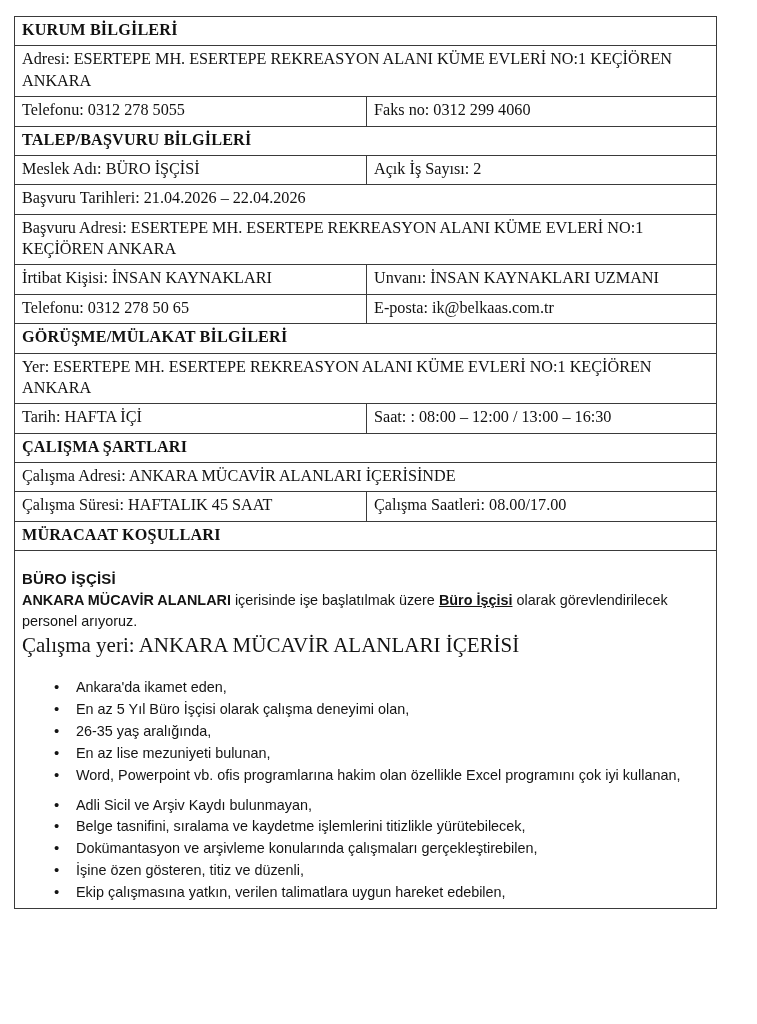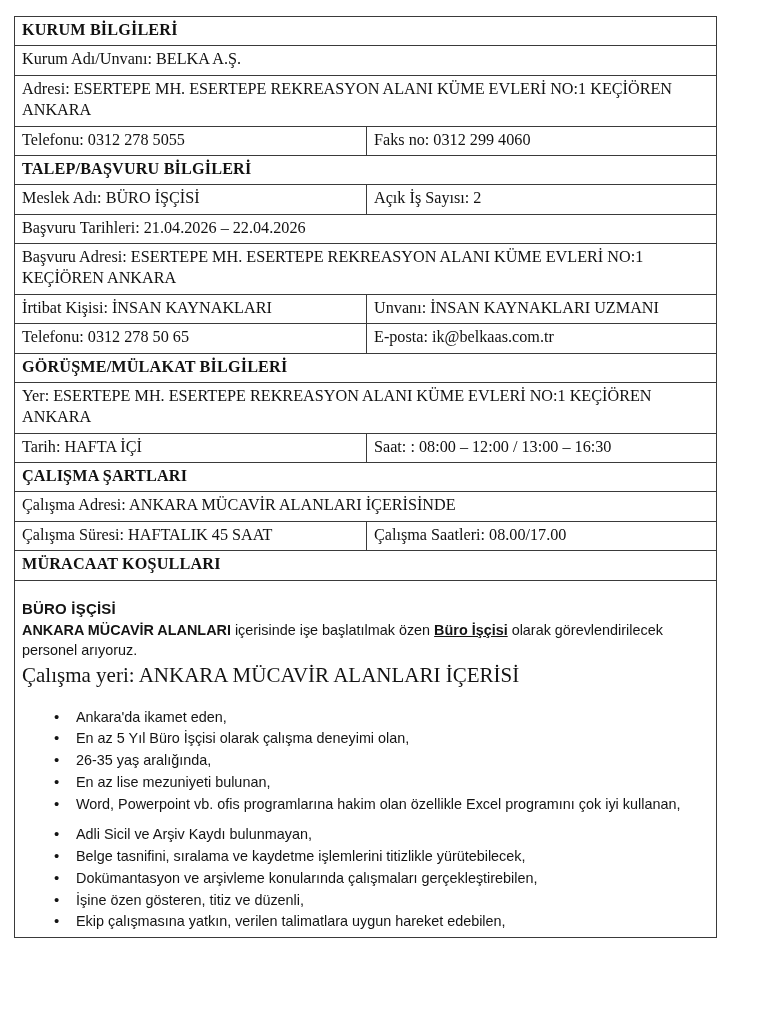--- a/index.html
+++ b/index.html
@@ -127,23 +127,20 @@
     <colgroup>
       <col class="col-split">
       <col>
     </colgroup>
     <tbody>
 
       <tr>
         <td class="section" colspan="2">KURUM BİLGİLERİ</td>
       </tr>
       <tr>
-        <td colspan="2">Kurum Adı/Unvanı: BELKA A.Ş.</td>
-      </tr>
-      <tr>
         <td class="tall" colspan="2">Adresi: ESERTEPE MH. ESERTEPE REKREASYON ALANI KÜME EVLERİ NO:1 KEÇİÖREN ANKARA</td>
       </tr>
       <tr>
         <td>Telefonu: 0312 278 5055</td>
         <td>Faks no: 0312 299 4060</td>
       </tr>
 
       <tr>
         <td class="section" colspan="2">TALEP/BAŞVURU BİLGİLERİ</td>
       </tr>
@@ -188,21 +185,21 @@
         <td>Çalışma Saatleri: 08.00/17.00</td>
       </tr>
 
       <tr>
         <td class="section" colspan="2">MÜRACAAT KOŞULLARI</td>
       </tr>
       <tr>
         <td class="body-cell" colspan="2">
           <div class="body-inner">
             <p class="body-title">BÜRO İŞÇİSİ</p>
-            <p class="body-para"><span class="b">ANKARA MÜCAVİR ALANLARI</span><span> içerisinde işe başlatılmak özen </span><span class="bu">Büro İşçisi</span><span> olarak görevlendirilecek personel arıyoruz.</span></p>
+            <p class="body-para"><span class="b">ANKARA MÜCAVİR ALANLARI</span><span> içerisinde işe başlatılmak üzere </span><span class="bu">Büro İşçisi</span><span> olarak görevlendirilecek personel arıyoruz.</span></p>
             <p class="body-workplace">Çalışma yeri: ANKARA MÜCAVİR ALANLARI İÇERİSİ</p>
 
             <ul class="reqs">
               <li>Ankara'da ikamet eden,</li>
               <li>En az 5 Yıl Büro İşçisi olarak çalışma deneyimi olan,</li>
               <li>26-35 yaş aralığında,</li>
               <li>En az lise mezuniyeti bulunan,</li>
               <li>Word, Powerpoint vb. ofis programlarına hakim olan özellikle Excel programını çok iyi kullanan,</li>
               <li class="gap">Adli Sicil ve Arşiv Kaydı bulunmayan,</li>
               <li>Belge tasnifini, sıralama ve kaydetme işlemlerini titizlikle yürütebilecek,</li>

